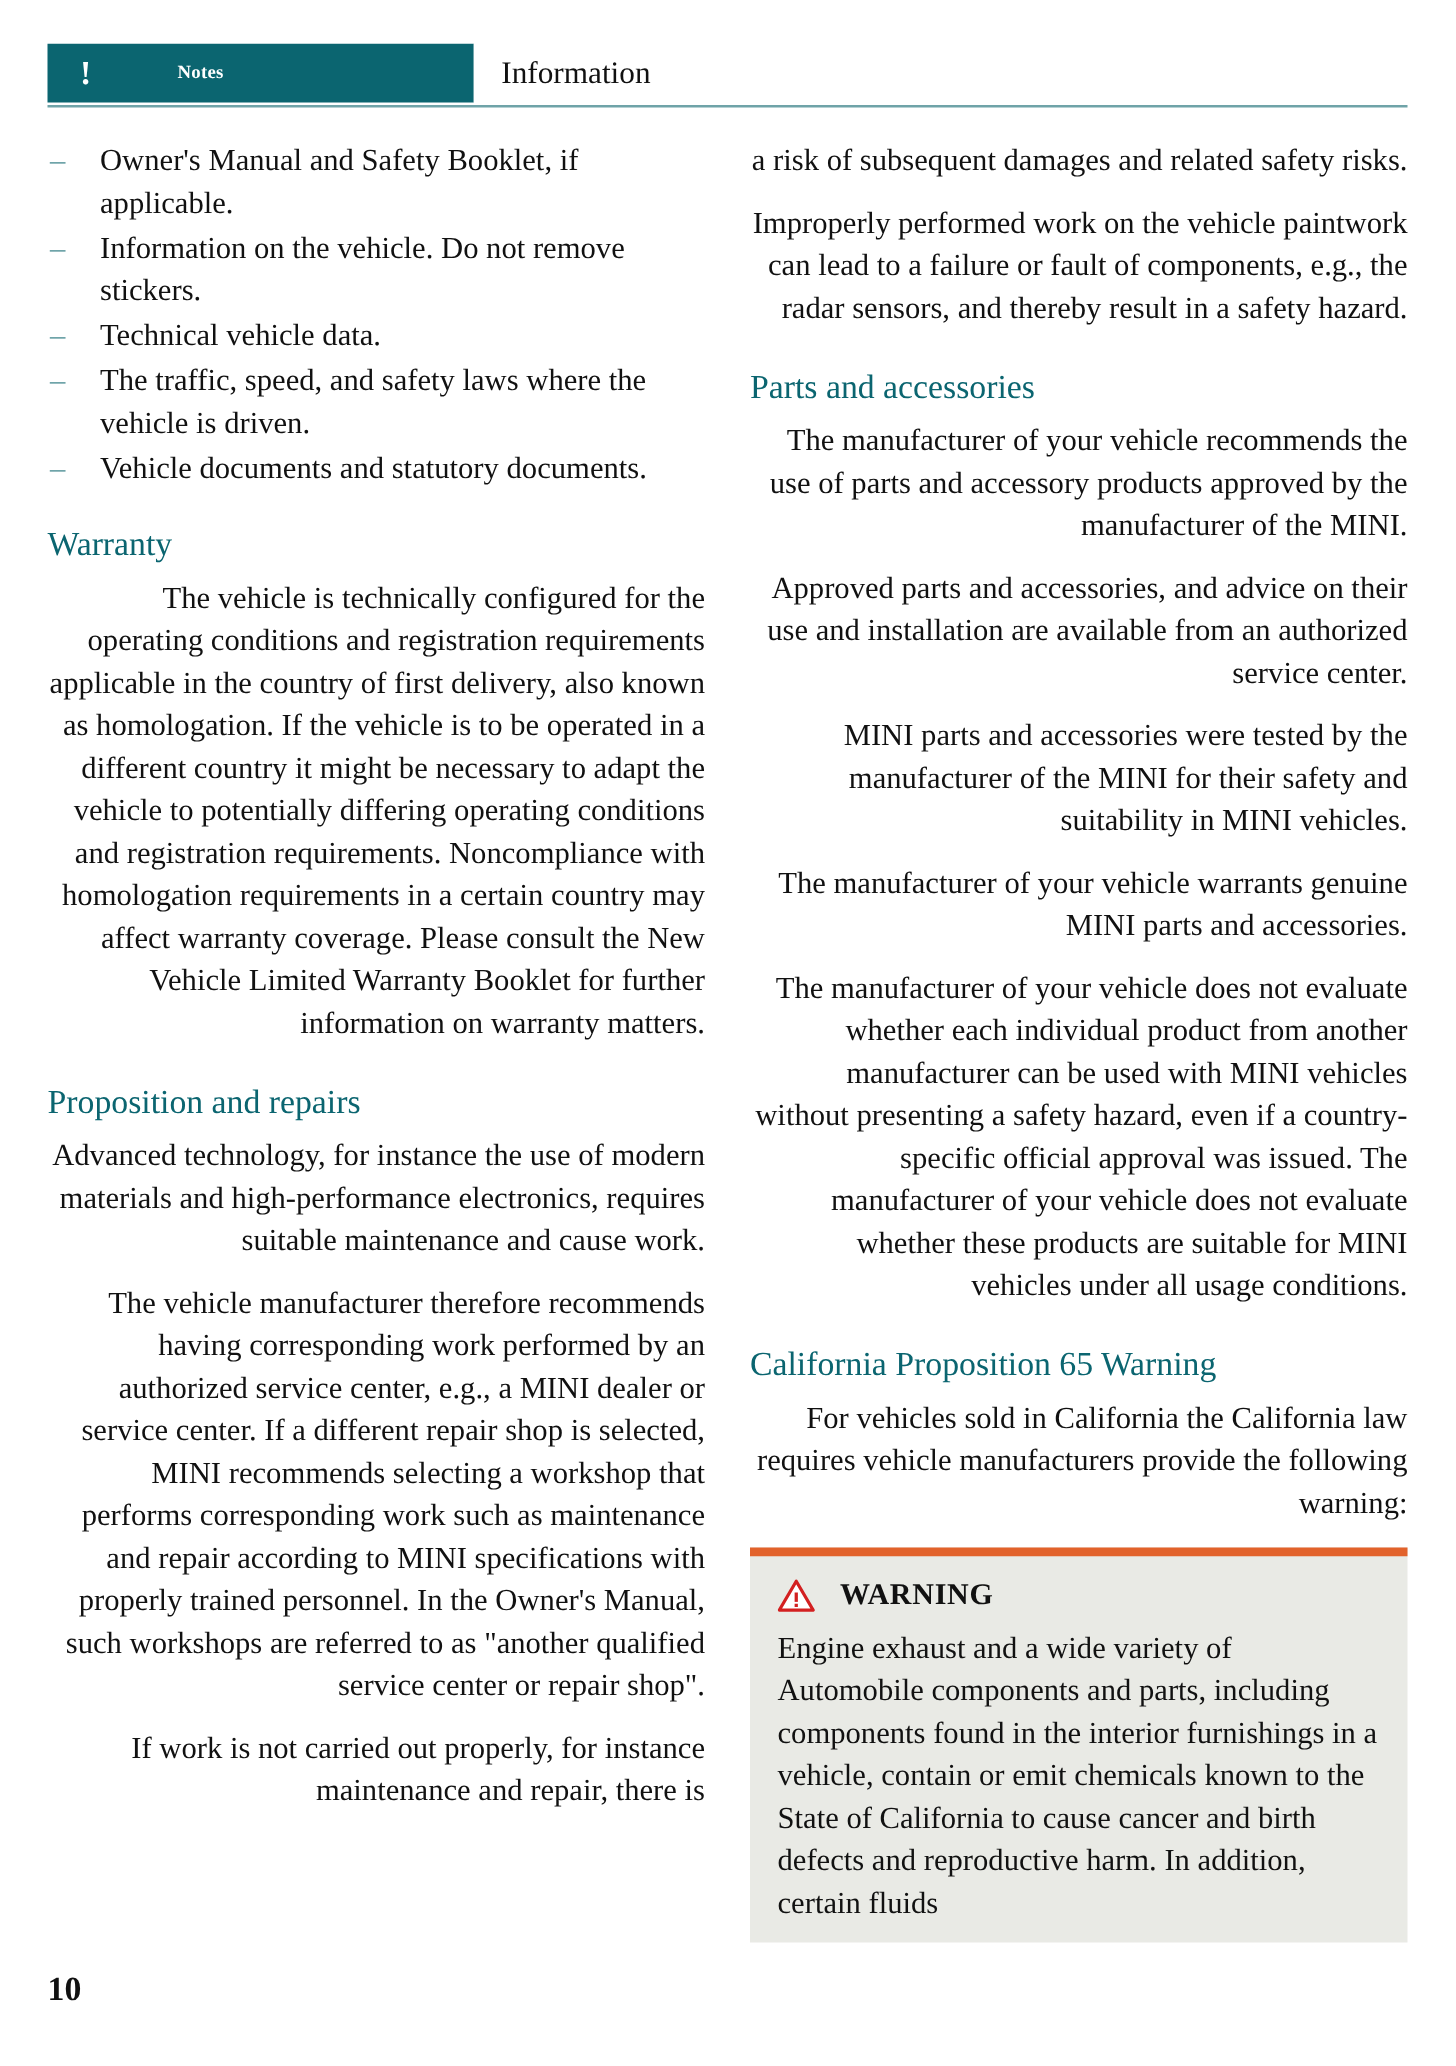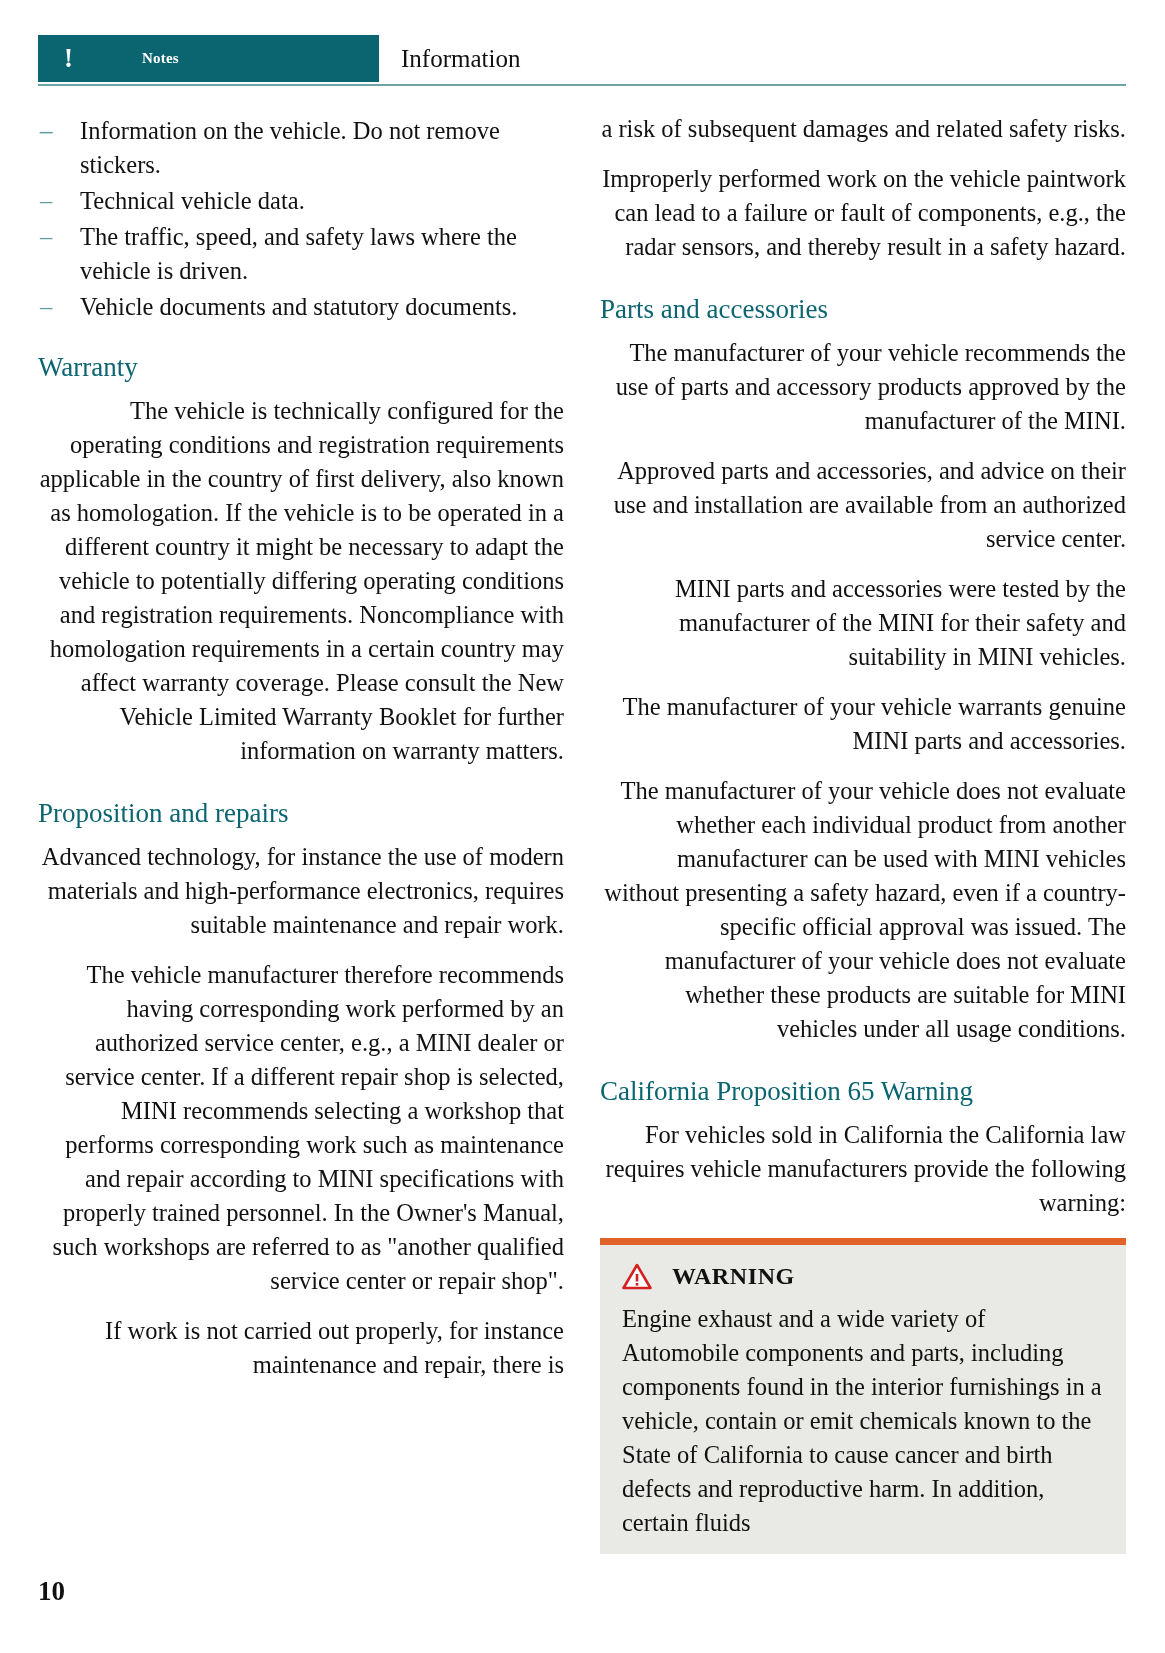--- a/index.html
+++ b/index.html
@@ -194,20 +194,21 @@
   </div>
   <div class="header-rule"></div>
 
   <div class="columns">
 
     <div class="col">
 
       <ul class="dashlist">
         <li>
           <span class="dash">–</span>
+          <span>Owner's Manual and Safety Booklet, if applicable.</span>
         </li>
         <li>
           <span class="dash">–</span>
           <span>Information on the vehicle. Do not remove stickers.</span>
         </li>
         <li>
           <span class="dash">–</span>
           <span>Technical vehicle data.</span>
         </li>
         <li>
@@ -217,21 +218,21 @@
         <li>
           <span class="dash">–</span>
           <span>Vehicle documents and statutory documents.</span>
         </li>
       </ul>
 
       <h2 class="section first">Warranty</h2>
       <p class="body">The vehicle is technically configured for the operating conditions and registration requirements applicable in the country of first delivery, also known as homologation. If the vehicle is to be operated in a different country it might be necessary to adapt the vehicle to potentially differing operating conditions and registration requirements. Noncompliance with homologation requirements in a certain country may affect warranty coverage. Please consult the New Vehicle Limited Warranty Booklet for further information on warranty matters.</p>
 
       <h2 class="section">Proposition and repairs</h2>
-      <p class="body">Advanced technology, for instance the use of modern materials and high-performance electronics, requires suitable maintenance and repair work.</p>
+      <p class="body">Advanced technology, for instance the use of modern materials and high-performance electronics, requires suitable maintenance and cause work.</p>
       <p class="body">The vehicle manufacturer therefore recommends having corresponding work performed by an authorized service center, e.g., a MINI dealer or service center. If a different repair shop is selected, MINI recommends selecting a workshop that performs corresponding work such as maintenance and repair according to MINI specifications with properly trained personnel. In the Owner's Manual, such workshops are referred to as "another qualified service center or repair shop".</p>
       <p class="body">If work is not carried out properly, for instance maintenance and repair, there is</p>
     </div>
 
     <div class="col">
 
       <p class="body">a risk of subsequent damages and related safety risks.</p>
       <p class="body">Improperly performed work on the vehicle paintwork can lead to a failure or fault of components, e.g., the radar sensors, and thereby result in a safety hazard.</p>
 
       <h2 class="section">Parts and accessories</h2>

